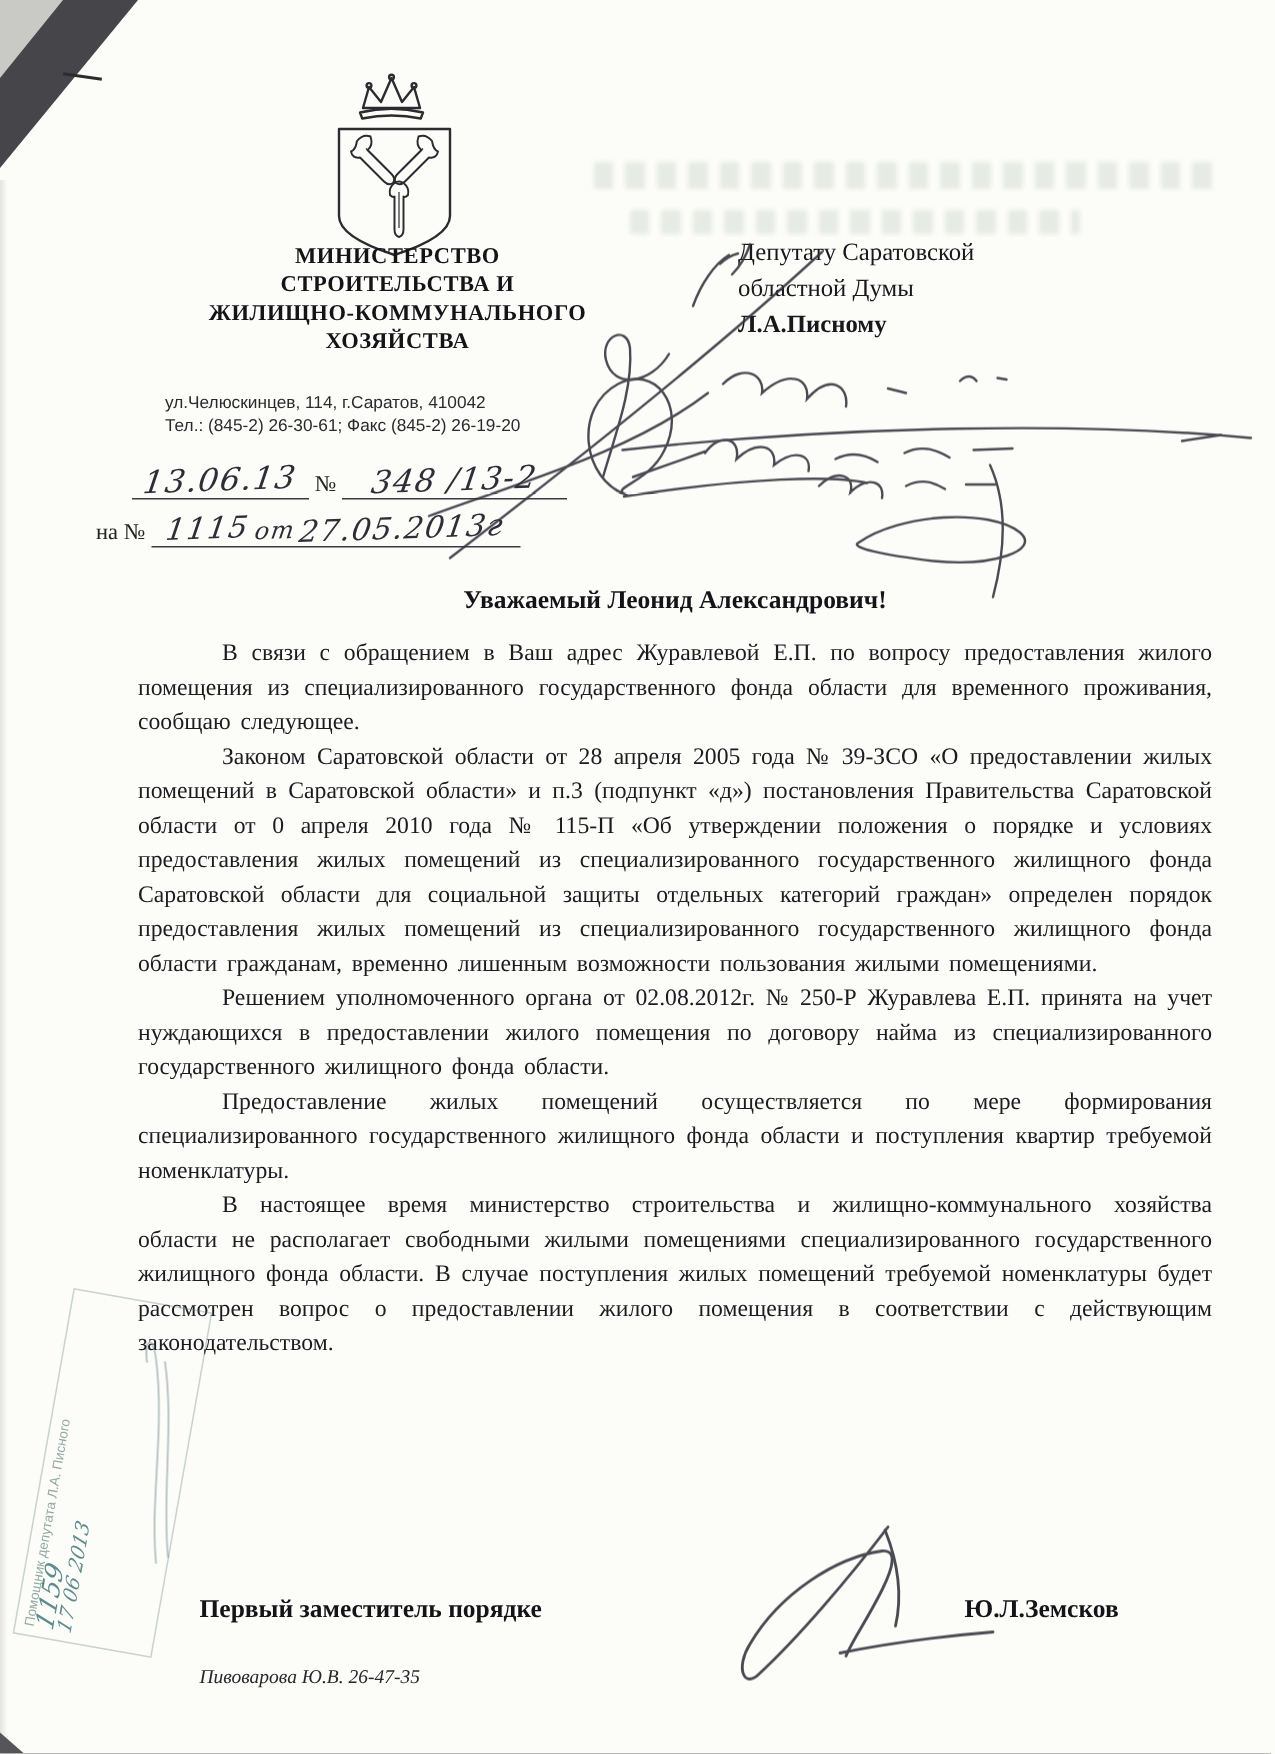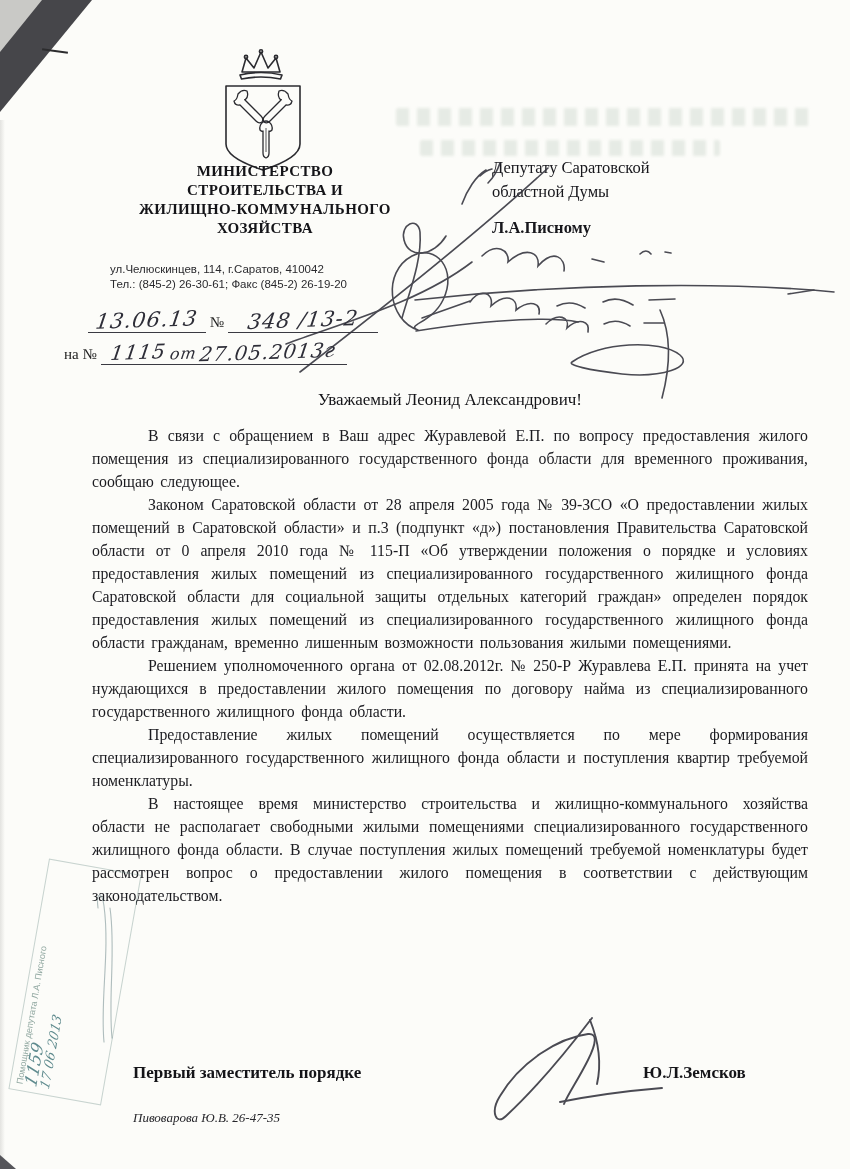--- a/index.html
+++ b/index.html
@@ -31,24 +31,24 @@
   
   .ref{position:absolute;left:64px;top:300px;width:360px;font-size:15px;}
   .hand{font-family:"DejaVu Serif",serif;font-style:italic;color:#2e2e38;
     font-size:21px;letter-spacing:1px;transform:skewX(-10deg) rotate(-2deg);display:inline-block;}
   .u{border-bottom:1.5px solid #3a3a42;display:inline-block;text-align:center;}
   .ref-row1{position:absolute;left:24px;top:8px;white-space:nowrap;}
   .ref-row2{position:absolute;left:0px;top:40px;white-space:nowrap;}
   .printed{font-size:15px;color:#222;}
   
   .addressee{position:absolute;left:492px;top:156px;font-size:16.5px;line-height:24px;color:#17171c;}
-  .addressee .nm{font-weight:bold;margin-top:12px;}
+  .addressee .nm{font-weight:bold;}
   
   .salutation{position:absolute;left:92px;top:390px;width:716px;text-align:center;
-    font-weight:normal;font-size:17px;color:#141418;}
+    font-weight:bold;font-size:17px;color:#141418;}
   .body-text{position:absolute;left:92px;top:424px;width:716px;}
   .body-text p{margin:0;text-indent:56px;text-align:justify;text-align-last:left;
     font-size:15.8px;line-height:23px;word-spacing:2.5px;color:#1b1b20;}
   
   .sig-row{position:absolute;left:133px;top:1063px;width:640px;font-weight:bold;font-size:17px;color:#141418;}
   .sig-pos{position:absolute;left:0;top:0;}
   .sig-name{position:absolute;left:510px;top:0;}
   .executor{position:absolute;left:133px;top:1110px;font-style:italic;font-size:13px;color:#26262b;}
   
   .stamp{position:absolute;left:-42px;top:935px;width:220px;height:84px;

